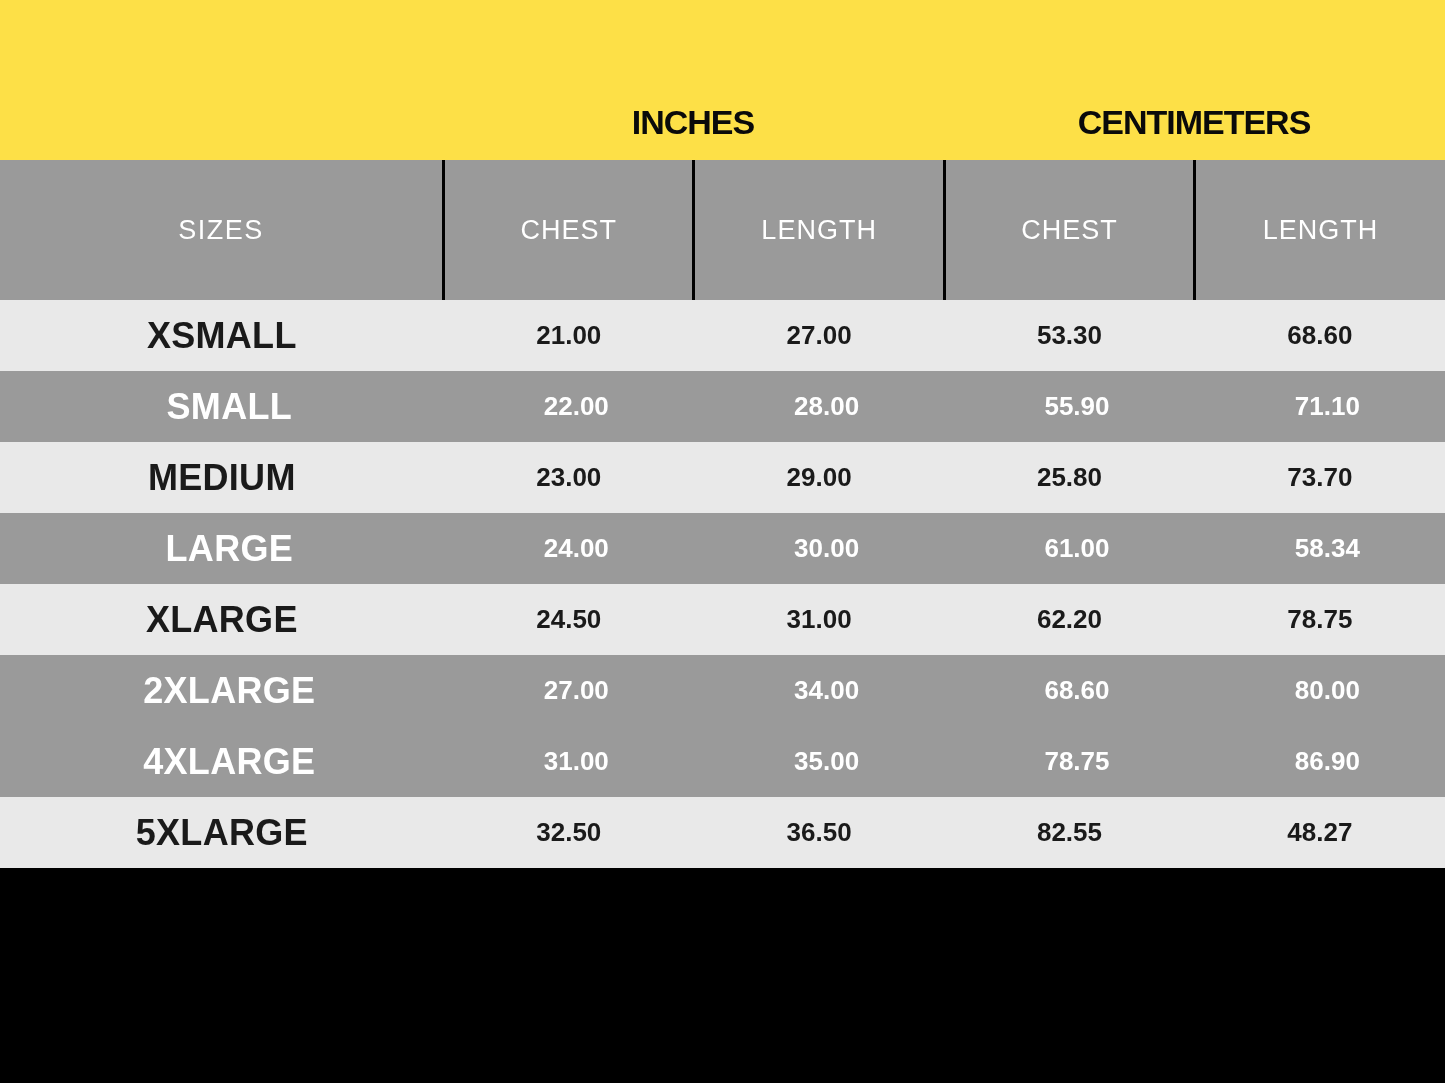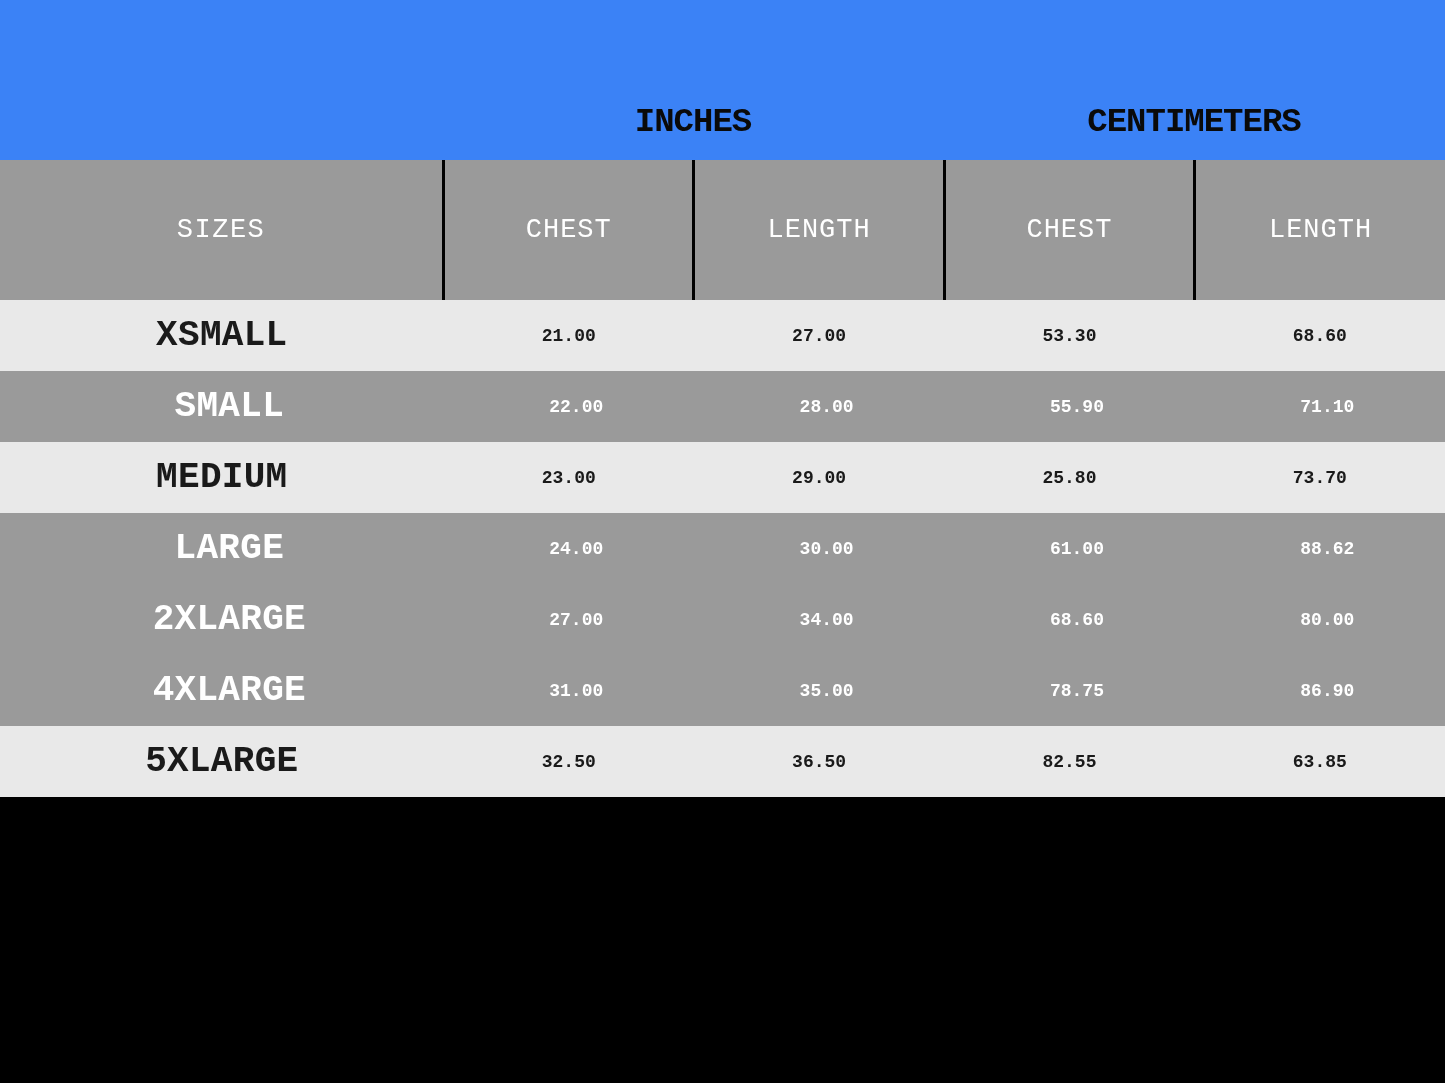--- a/index.html
+++ b/index.html
@@ -10,22 +10,21 @@
   body {
     width: 1445px;
     height: 1083px;
     font-family: "Liberation Sans", sans-serif;
     overflow: hidden;
   }
   .page {
     position: relative;
     width: 1445px;
     height: 782px;
-    background: #3b82f6;
-    font-family: Liberation Mono, monospace;
+    background: #fde047;
   }
 
   
   .unit-heads {
     position: absolute;
     top: 100px;
     left: 0;
     width: 1445px;
     height: 50px;
   }
@@ -64,21 +63,21 @@
     text-align: center;
     vertical-align: middle;
     border-right: 3px solid #000000;
     padding: 0;
   }
   thead th:last-child { border-right: none; }
   thead th.size-head { letter-spacing: 1.5px; }
 
   tbody td {
     height: 71px;
-    font-size: 18px;
+    font-size: 26px;
     font-weight: bold;
     text-align: center;
     vertical-align: middle;
     padding: 0;
     border: none;
   }
   tbody tr.odd td   { background: #e9e9e9; color: #1a1a1a; }
   tbody tr.even td  { background: #9a9a9a; color: #ffffff; padding-left: 15px; }
   tbody td.size-cell {
     font-size: 36px;
@@ -133,39 +132,46 @@
         <td>23.00</td>
         <td>29.00</td>
         <td>25.80</td>
         <td>73.70</td>
       </tr>
       <tr class="even">
         <td class="size-cell">LARGE</td>
         <td>24.00</td>
         <td>30.00</td>
         <td>61.00</td>
-        <td>88.62</td>
+        <td>58.34</td>
+      </tr>
+      <tr class="odd">
+        <td class="size-cell">XLARGE</td>
+        <td>24.50</td>
+        <td>31.00</td>
+        <td>62.20</td>
+        <td>78.75</td>
       </tr>
       <tr class="even">
         <td class="size-cell">2XLARGE</td>
         <td>27.00</td>
         <td>34.00</td>
         <td>68.60</td>
         <td>80.00</td>
       </tr>
       <tr class="even">
         <td class="size-cell">4XLARGE</td>
         <td>31.00</td>
         <td>35.00</td>
         <td>78.75</td>
         <td>86.90</td>
       </tr>
       <tr class="odd">
         <td class="size-cell">5XLARGE</td>
         <td>32.50</td>
         <td>36.50</td>
         <td>82.55</td>
-        <td>63.85</td>
+        <td>48.27</td>
       </tr>
     </tbody>
   </table>
 
 </div>
 
 </body></html>

